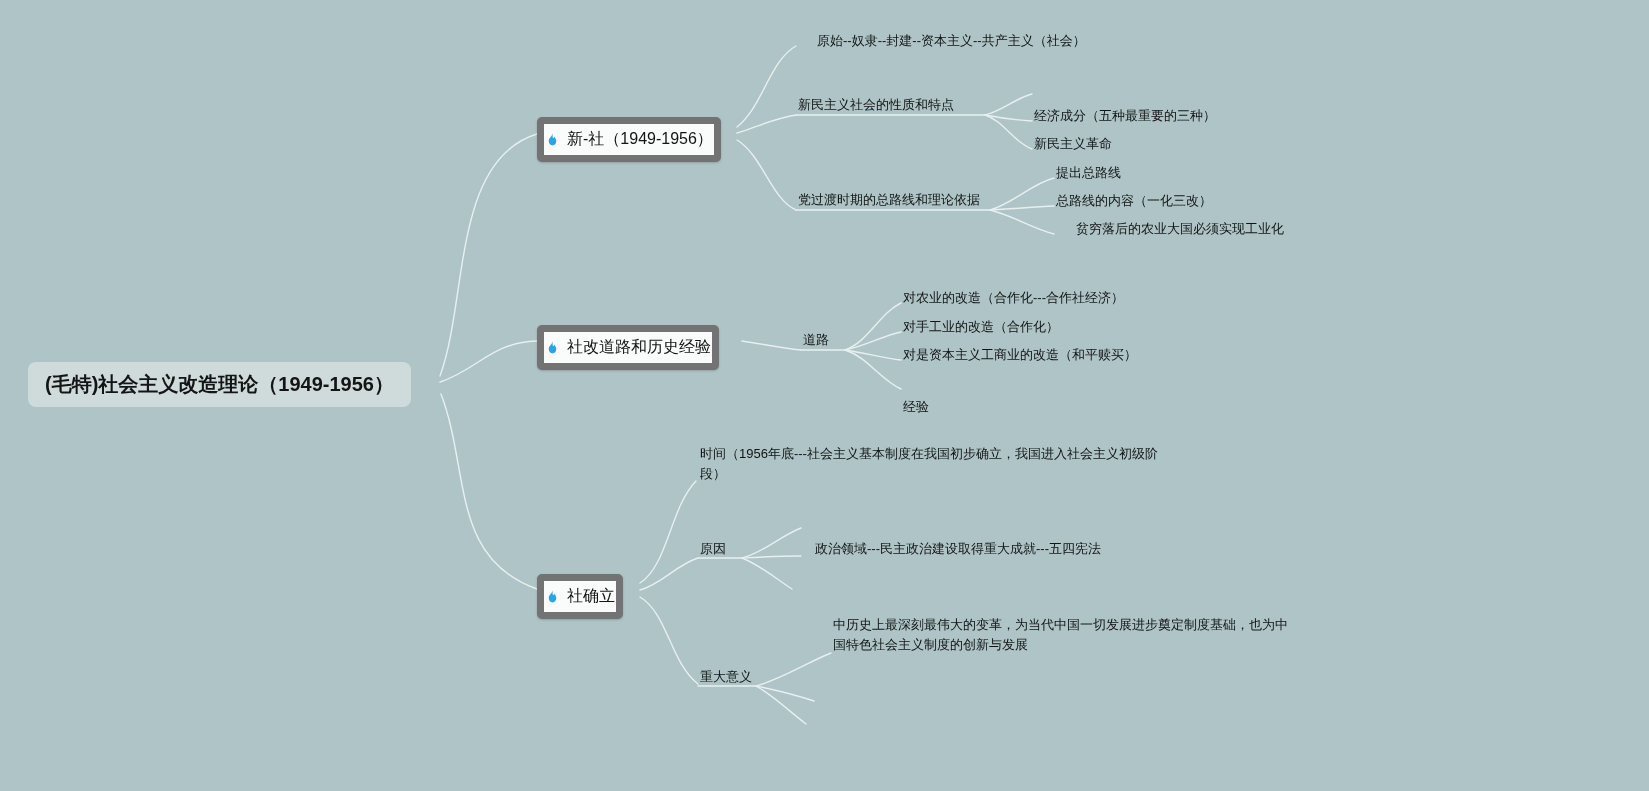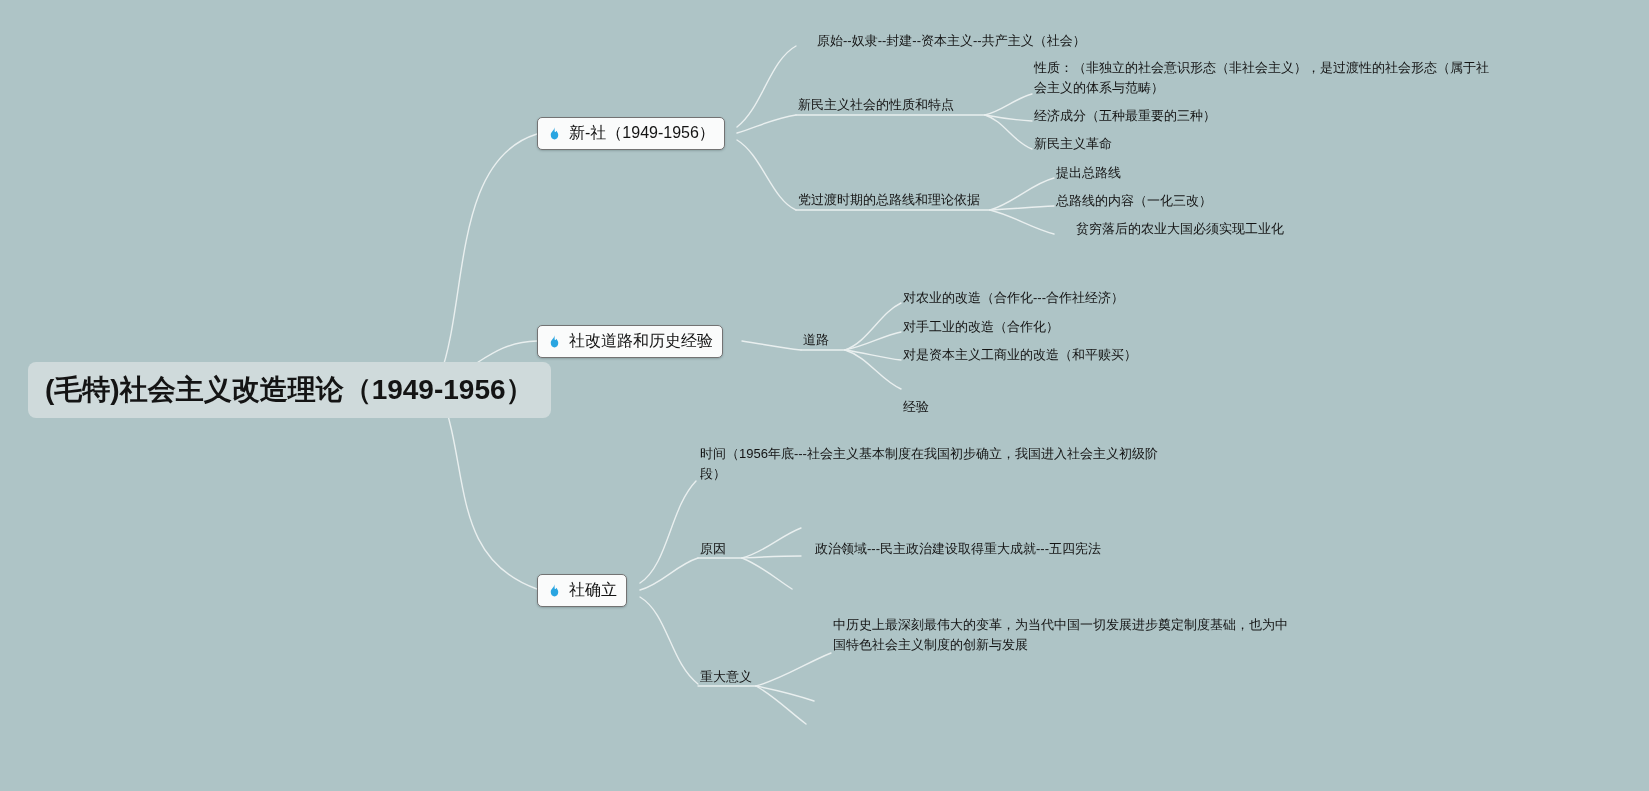--- a/index.html
+++ b/index.html
@@ -19,36 +19,36 @@
     fill: none;
     stroke: var(--connector, #e9efef);
     stroke-width: 1.4;
     stroke-linecap: round;
   }
 
   .root-node {
     position: absolute;
     background: var(--root-bg, #cfdadb);
     color: var(--text, #121212);
-    font-size: 28px;
+    font-size: 20px;
     font-weight: 700;
     padding: 9px 17px;
     border-radius: 8px;
     white-space: nowrap;
   }
 
   .branch-node {
     position: absolute;
     display: flex;
     align-items: center;
     gap: 7px;
     background: var(--node-bg, #fafbfb);
-    border: 1px solid #737373;
+    border: 7px solid #737373;
     border-radius: 5px;
-    padding: 5px 9px;
+    padding: 5px 1px;
     font-size: 16px;
     color: var(--text, #121212);
     white-space: nowrap;
     box-shadow: 0 1px 2px rgba(40,60,62,.25);
   }
 
   .flame { display: inline-flex; width: 15px; height: 19px; }
   .flame svg { width: 15px; height: 19px; }
   .flame svg path { fill: var(--flame, #29a5e1); }
 
@@ -134,21 +134,20 @@
           <path d="M12 2 C12 7 6 9 6 14.5 C6 18.6 8.7 21.5 12 21.5 C15.3 21.5 18 18.6 18 14.5 C18 11.5 16.2 9.8 15 7.5 C14.3 9.2 13.2 10.2 12.6 9.6 C11.9 8.9 12.4 4.5 12 2 Z"></path>
         </svg>
     </span>
     <span>社确立</span>
   </div>
 
   <div class="leaf" style="left:798px; top:31px;margin-left:19px;">原始--奴隶--封建--资本主义--共产主义（社会）</div>
 
   <div class="leaf" style="left:798px; top:95px;">新民主义社会的性质和特点</div>
 
-  <div class="leaf wrap" style="left:1034px; top:58px; width:462px;">性质：（非独立的社会意识形态（非社会主义），是过渡性的社会形态（属于社会主义的体系与范畴）</div>
 
   <div class="leaf" style="left:1034px; top:106px;">经济成分（五种最重要的三种）</div>
 
   <div class="leaf" style="left:1034px; top:134px;">新民主义革命</div>
 
   <div class="leaf" style="left:798px; top:190px;">党过渡时期的总路线和理论依据</div>
 
   <div class="leaf" style="left:1056px; top:163px;">提出总路线</div>
 
   <div class="leaf" style="left:1056px; top:191px;">总路线的内容（一化三改）</div>

